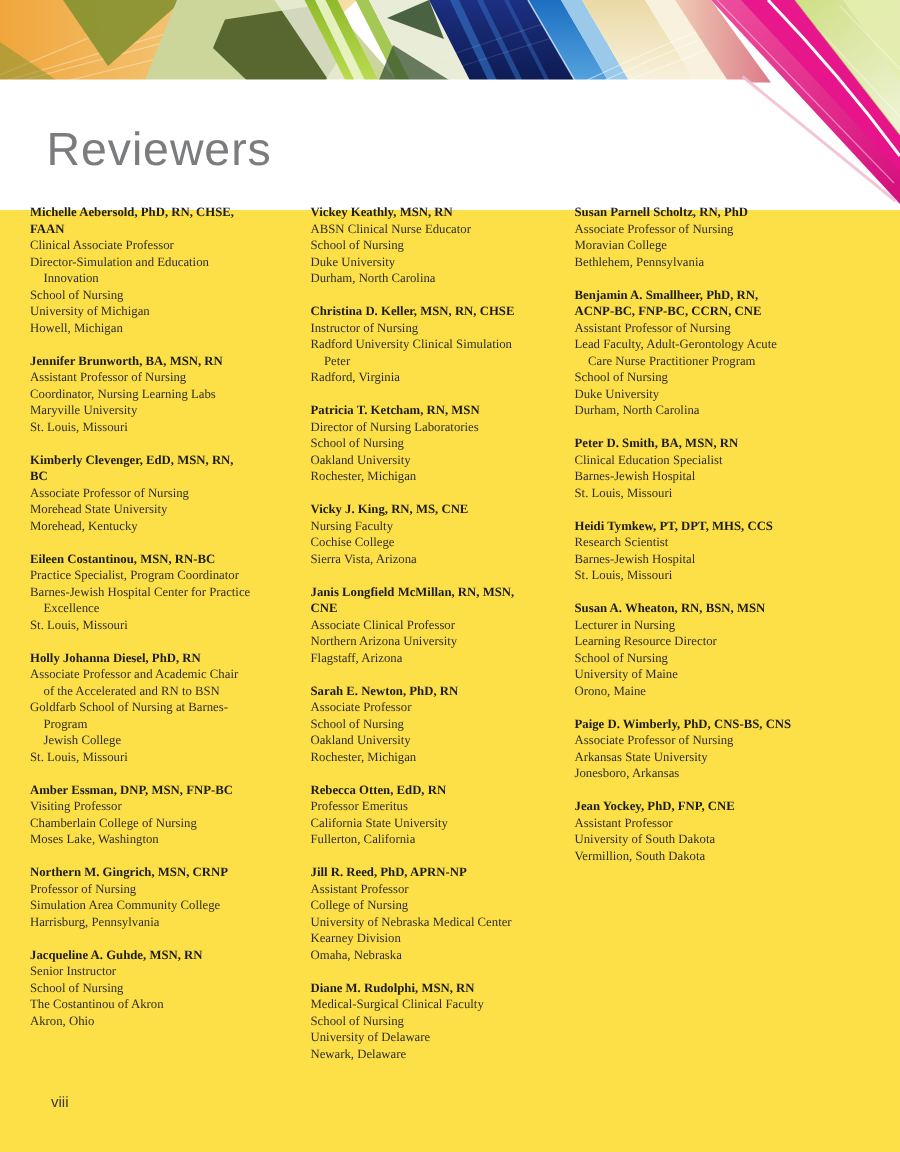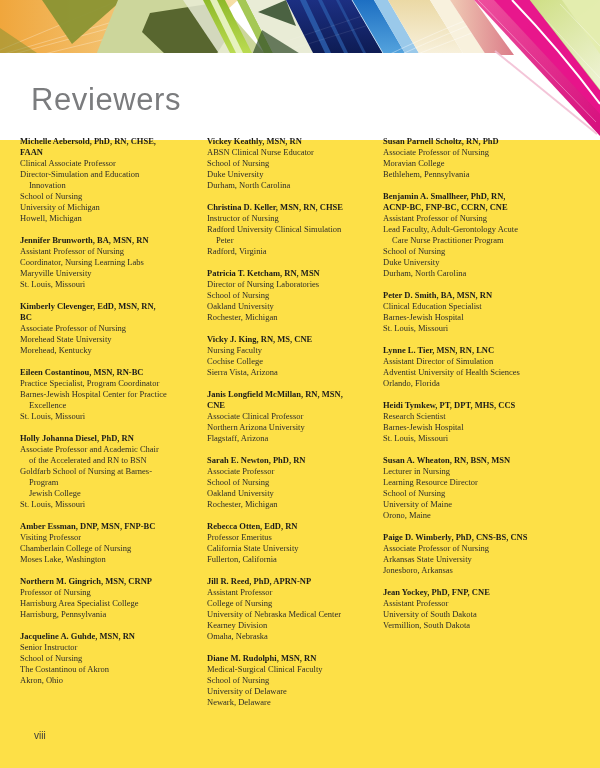--- a/index.html
+++ b/index.html
@@ -176,21 +176,21 @@
       </div>
       <div class="entry">
         <div class="line name">Amber Essman, DNP, MSN, FNP-BC</div>
         <div class="line">Visiting Professor</div>
         <div class="line">Chamberlain College of Nursing</div>
         <div class="line">Moses Lake, Washington</div>
       </div>
       <div class="entry">
         <div class="line name">Northern M. Gingrich, MSN, CRNP</div>
         <div class="line">Professor of Nursing</div>
-        <div class="line">Harrisburg Area Specialist College</div>
+        <div class="line">Simulation Area Community College</div>
         <div class="line">Harrisburg, Pennsylvania</div>
       </div>
       <div class="entry">
         <div class="line name">Jacqueline A. Guhde, MSN, RN</div>
         <div class="line">Senior Instructor</div>
         <div class="line">School of Nursing</div>
         <div class="line">The Costantinou of Akron</div>
         <div class="line">Akron, Ohio</div>
       </div>
     </div>
@@ -275,26 +275,20 @@
         <div class="line">Duke University</div>
         <div class="line">Durham, North Carolina</div>
       </div>
       <div class="entry">
         <div class="line name">Peter D. Smith, BA, MSN, RN</div>
         <div class="line">Clinical Education Specialist</div>
         <div class="line">Barnes-Jewish Hospital</div>
         <div class="line">St. Louis, Missouri</div>
       </div>
       <div class="entry">
-        <div class="line name">Lynne L. Tier, MSN, RN, LNC</div>
-        <div class="line">Assistant Director of Simulation</div>
-        <div class="line">Adventist University of Health Sciences</div>
-        <div class="line">Orlando, Florida</div>
-      </div>
-      <div class="entry">
         <div class="line name">Heidi Tymkew, PT, DPT, MHS, CCS</div>
         <div class="line">Research Scientist</div>
         <div class="line">Barnes-Jewish Hospital</div>
         <div class="line">St. Louis, Missouri</div>
       </div>
       <div class="entry">
         <div class="line name">Susan A. Wheaton, RN, BSN, MSN</div>
         <div class="line">Lecturer in Nursing</div>
         <div class="line">Learning Resource Director</div>
         <div class="line">School of Nursing</div>

